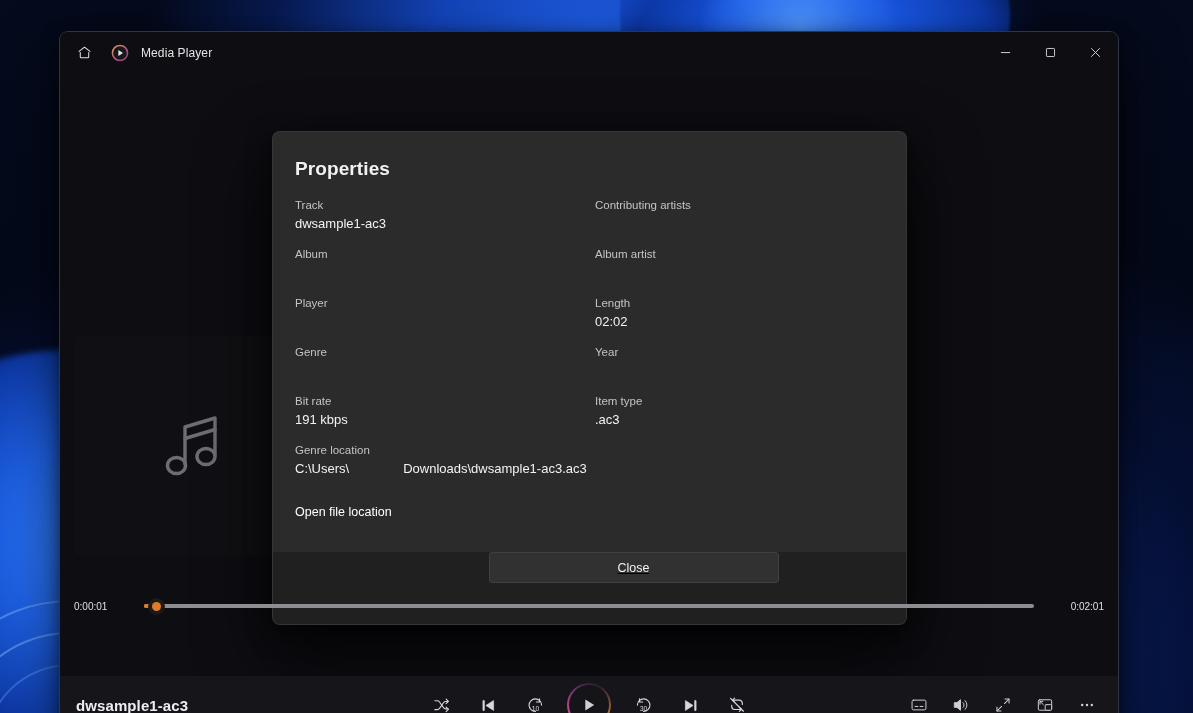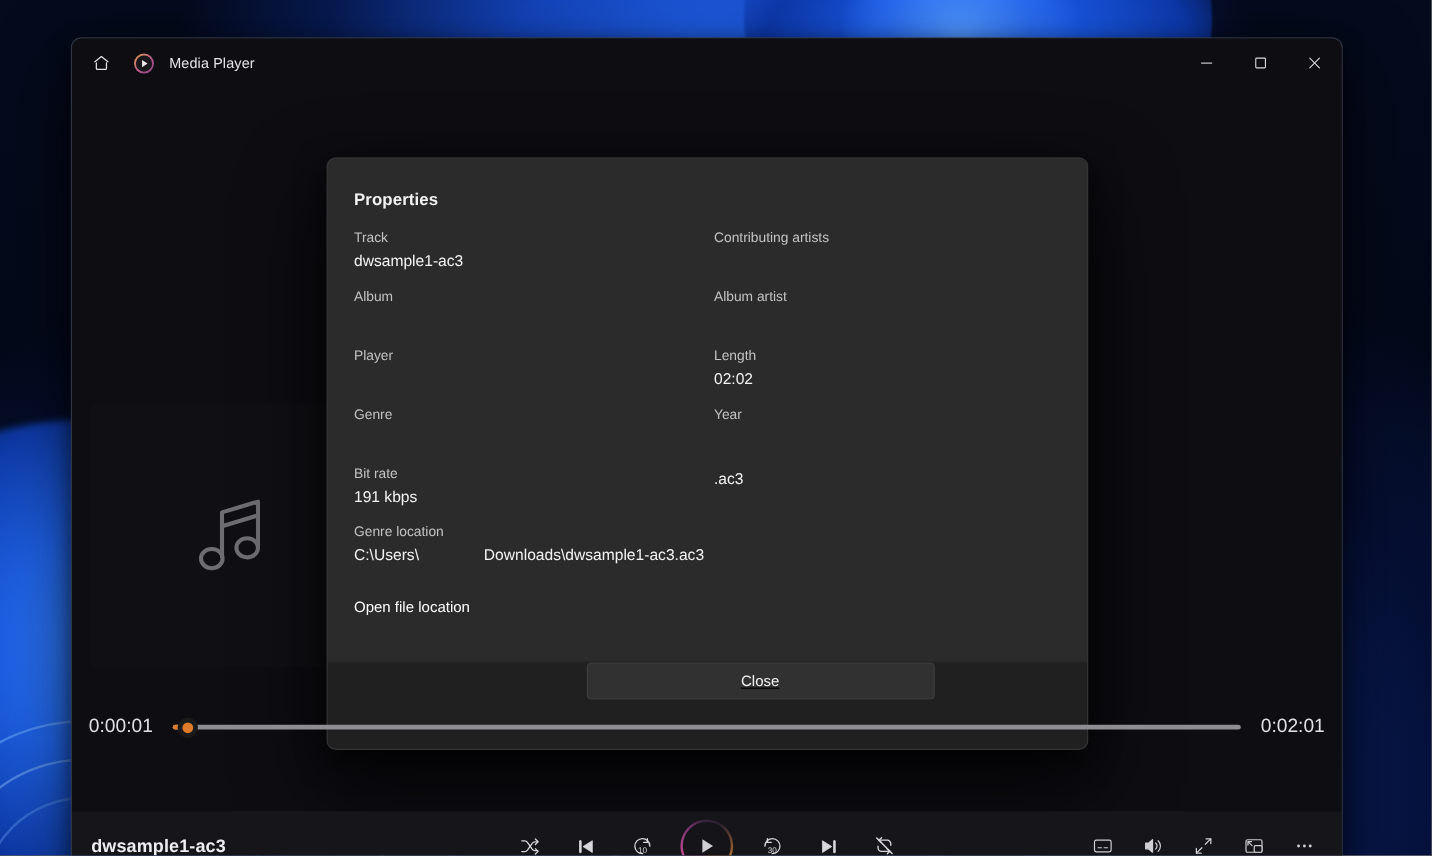--- a/index.html
+++ b/index.html
@@ -139,21 +139,21 @@
     box-shadow: 0 30px 70px rgba(0,0,0,0.70), 0 8px 24px rgba(0,0,0,0.55);
     display: flex;
     flex-direction: column;
     overflow: hidden;
   }
   #dialog-body {
     flex: 1 1 auto;
     padding: 26px 24px 0 22px;
   }
   #dialog-heading {
-    font-size: 14px;
+    font-size: 19px;
     color: #f2f2f2;
     font-weight: 600;
     letter-spacing: 0.1px;
     margin-bottom: 18px;
   }
   .prop-grid {
     display: grid;
     grid-template-columns: 300px 1fr;
     row-gap: 0;
   }
@@ -209,21 +209,21 @@
   #seek-row {
     position: absolute;
     left: 0; right: 0; bottom: 58px;
     height: 24px;
     display: flex;
     align-items: center;
     padding: 0 14px;
     z-index: 3;
   }
   .time-label {
-    font-size: 16px;
+    font-size: 10px;
     color: #e0e0e2;
     width: 62px;
     flex: 0 0 62px;
   }
   .time-label.right { text-align: right; }
   #seek-track {
     position: relative;
     flex: 1 1 auto;
     height: 4px;
     background: #8d8d92;
@@ -435,20 +435,21 @@
             <div class="prop-cell">
               <div class="prop-label">Year</div>
               <div class="prop-value"></div>
             </div>
 
             <div class="prop-cell">
               <div class="prop-label">Bit rate</div>
               <div class="prop-value">191 kbps</div>
             </div>
             <div class="prop-cell">
+              <div class="prop-label">Item type</div>
               <div class="prop-value">.ac3</div>
             </div>
 
             <div class="prop-cell wide">
               <div class="prop-label">Genre location</div>
               <div class="prop-value"><span>C:\Users\</span><span class="redacted"></span><span>Downloads\dwsample1-ac3.ac3</span></div>
             </div>
           </div>
 
           <div id="open-file-location">Open file location</div>

